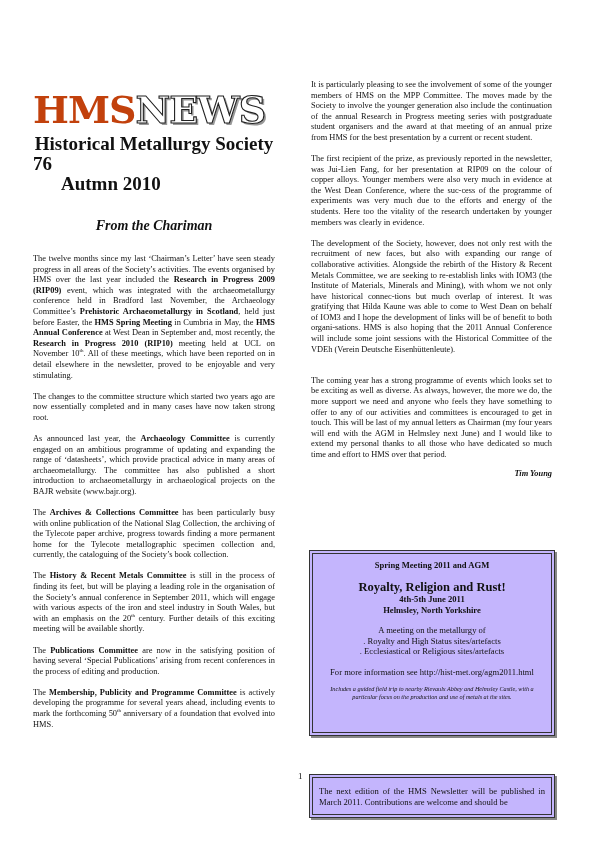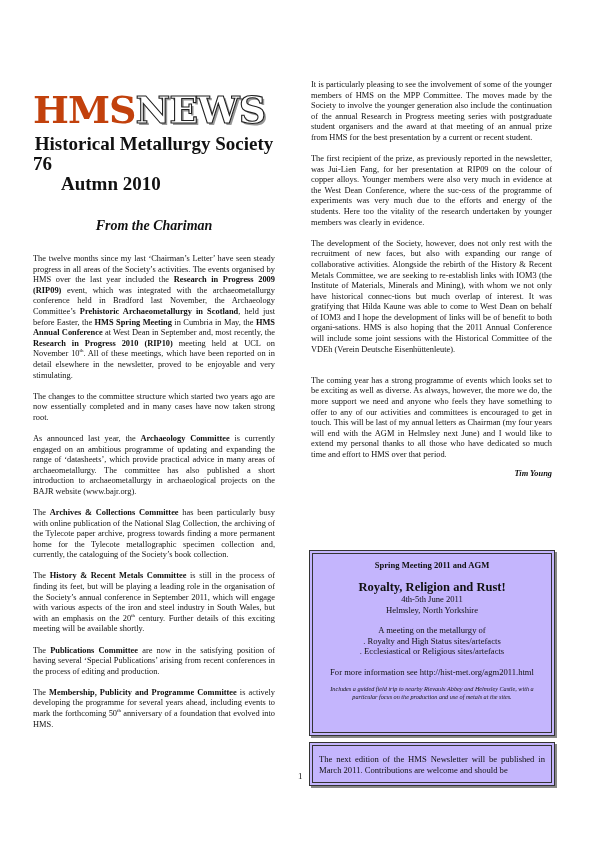--- a/index.html
+++ b/index.html
@@ -27,26 +27,26 @@
                    margin: 24px 0 20px 0; line-height: 16px; font-style: italic; }
 
   .signature { text-align: right; font-weight: bold; font-style: italic; margin: -2px 0 6px 0; }
   .gap-large { height: 10px; }
 
   .box { position: absolute; border: 4px double #333; box-shadow: 2px 2px 0 #888;
          background: #c4b5fd; text-align: center; }
   .event-box { left: 309px; top: 550px; width: 238px; height: 178px; }
   .event-box .ev-header { font-weight: bold; font-size: 8.6px; margin-top: 6px; }
   .event-box .ev-title { font-weight: bold; font-size: 12.5px; margin-top: 10px; line-height: 14px; }
-  .event-box .ev-line { font-weight: normal; font-size: 8.6px; line-height: 10.5px; }
+  .event-box .ev-line { font-weight: bold; font-size: 8.6px; line-height: 10.5px; }
   .event-box .ev-desc { font-size: 8.6px; line-height: 10.6px; margin-top: 10px; }
   .event-box .ev-info { font-size: 8.6px; margin-top: 10px; }
   .event-box .ev-note { font-style: italic; font-size: 6.2px; line-height: 8.5px; margin-top: 8px; padding: 0 6px; }
 
-  .next-box { left: 309px; top: 742px; width: 238px; height: 36px; }
+  .next-box { left: 309px; top: 774px; width: 238px; height: 36px; }
   .next-box .nx-text { text-align: justify; font-size: 8.6px; line-height: 10.6px; padding: 8px 6px 0 6px; }
 
   .page-number { position: absolute; left: 298px; top: 771px; font-size: 9px; }
 </style>
 </head>
 <body>
 
 <div class="page">
 
   <div class="col col-left">

